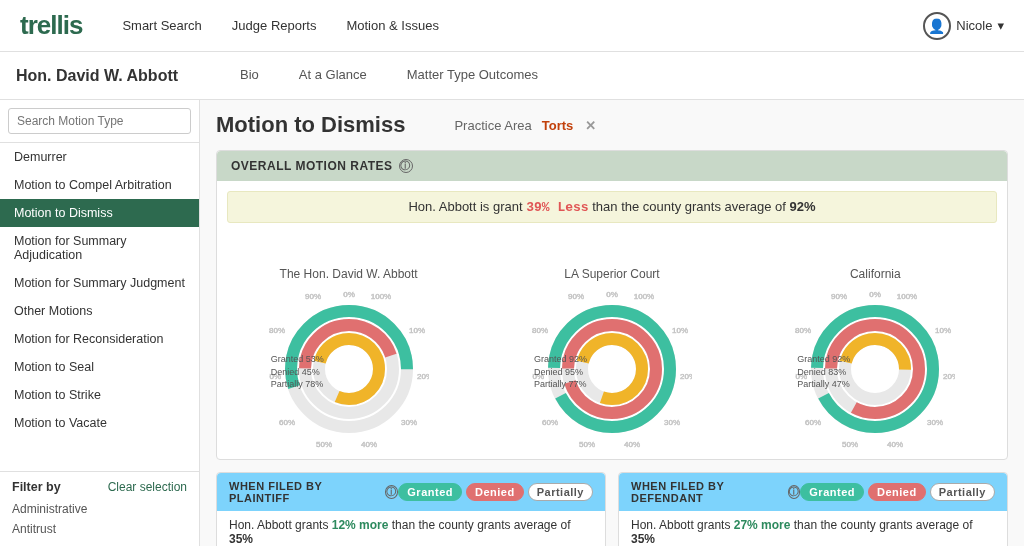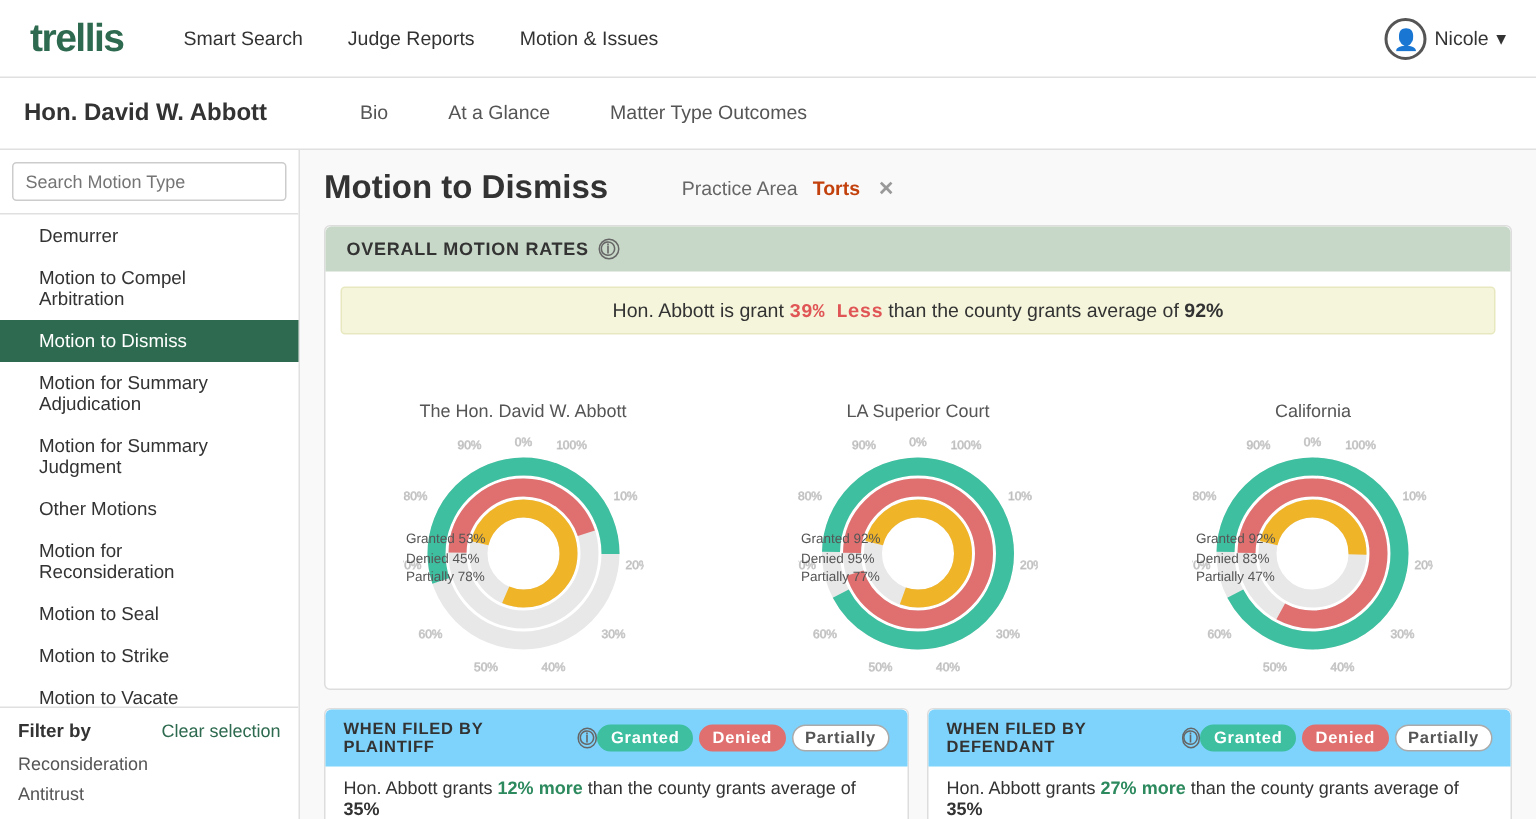--- a/index.html
+++ b/index.html
@@ -21,21 +21,21 @@
     .tab.active { background: #2d6a4f; color: #fff; border-bottom-color: #2d6a4f; }
 
     
     .main-layout { display: flex; height: calc(546px - 100px); }
 
     
     .sidebar { width: 200px; border-right: 1px solid #e0e0e0; display: flex; flex-direction: column; flex-shrink: 0; overflow: hidden; }
     .search-box { padding: 8px; border-bottom: 1px solid #e0e0e0; }
     .search-input { width: 100%; padding: 5px 8px; border: 1px solid #ccc; border-radius: 3px; font-size: 12px; }
     .motion-list { flex: 1; overflow-y: auto; }
-    .motion-item { padding: 7px 26px; font-size: 12.5px; color: #333; cursor: pointer; }
+    .motion-item { padding: 7px 14px; font-size: 12.5px; color: #333; cursor: pointer; }
     .motion-item.active { background: #2d6a4f; color: #fff; }
     .filter-section { border-top: 1px solid #e0e0e0; padding: 8px 12px; }
     .filter-header { display: flex; justify-content: space-between; align-items: center; margin-bottom: 6px; }
     .filter-title { font-size: 12.5px; color: #333; font-weight: bold; }
     .clear-selection { font-size: 12px; color: #2d6a4f; cursor: pointer; }
     .filter-items { display: flex; flex-direction: column; gap: 2px; }
     .filter-item { font-size: 12px; color: #555; padding: 2px 0; }
 
     
     .content { flex: 1; overflow-y: auto; padding: 12px 16px; background: #f9f9f9; }
@@ -112,21 +112,21 @@
       <div class="motion-item">Motion to Seal</div>
       <div class="motion-item">Motion to Strike</div>
       <div class="motion-item">Motion to Vacate</div>
     </div>
     <div class="filter-section">
       <div class="filter-header">
         <span class="filter-title">Filter by</span>
         <span class="clear-selection">Clear selection</span>
       </div>
       <div class="filter-items">
-        <div class="filter-item">Reconsideration</div>
+        <div class="filter-item">Administrative</div>
         <div class="filter-item">Antitrust</div>
       </div>
     </div>
   </div>
 
   <div class="content">
 
     <div class="content-title">
       <span>Motion to Dismiss</span>
       <span class="practice-area-label">Practice Area</span>

